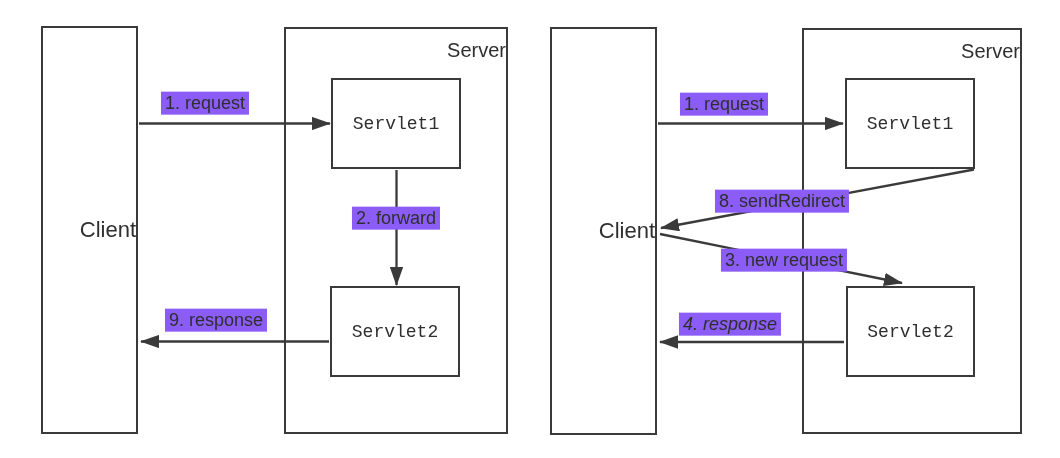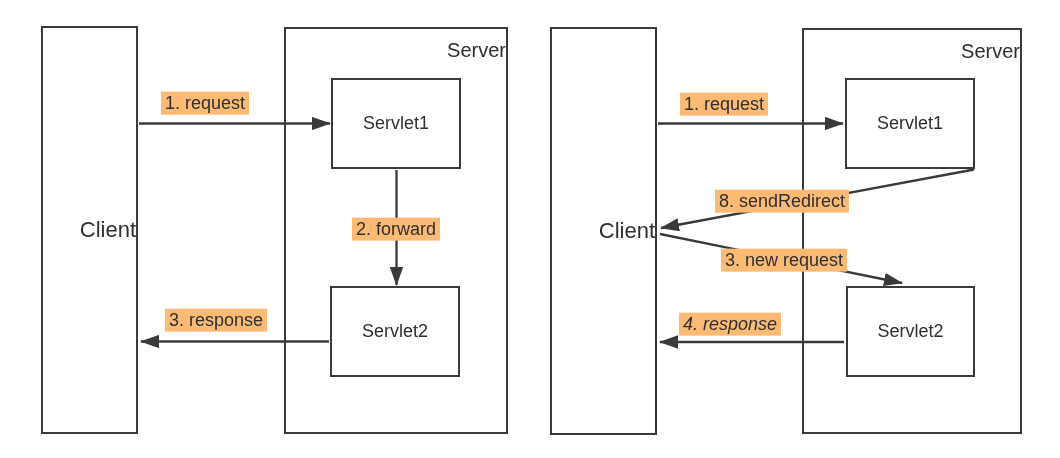--- a/index.html
+++ b/index.html
@@ -28,32 +28,33 @@
     text-align: right;
     padding-top: 10px;
     font-size: 20px;
   }
   .servlet-box {
     display: flex;
     align-items: center;
     justify-content: center;
     font-size: 18px;
     z-index: 2;
+    font-family: Liberation Mono, monospace;
   }
   .arrows {
     position: absolute;
     left: 0; top: 0;
     width: 1060px; height: 458px;
     z-index: 5;
     pointer-events: none;
   }
   .arrow-label {
     position: absolute;
     transform: translate(-50%, -50%);
-    background: #fdba74;
+    background: #8b5cf6;
     font-size: 18px;
     line-height: 1.15;
     padding: 1px 4px;
     white-space: nowrap;
     z-index: 10;
   }
 </style>
 </head>
 <body>
 
@@ -70,22 +71,22 @@
 
     <div class="box servlet-box" style="left:331px; top:78px; width:130px; height:91px;">
       <span>Servlet1</span>
     </div>
 
     <div class="box servlet-box" style="left:330px; top:286px; width:130px; height:91px;">
       <span>Servlet2</span>
     </div>
 
     <div class="arrow-label" style="left:205px; top:103px;">1. request</div>
-    <div class="arrow-label" style="left:396px; top:229px;">2. forward</div>
-    <div class="arrow-label" style="left:216px; top:320px;">3. response</div>
+    <div class="arrow-label" style="left:396px; top:218px;">2. forward</div>
+    <div class="arrow-label" style="left:216px; top:320px;">9. response</div>
   </div>
 
   <div>
     <div class="box actor-box" style="left:550px; top:27px; width:107px; height:408px;">
       <span>Client</span>
     </div>
 
     <div class="box server-box" style="left:802px; top:28px; width:220px; height:406px;">
       <span>Server</span>
     </div>

